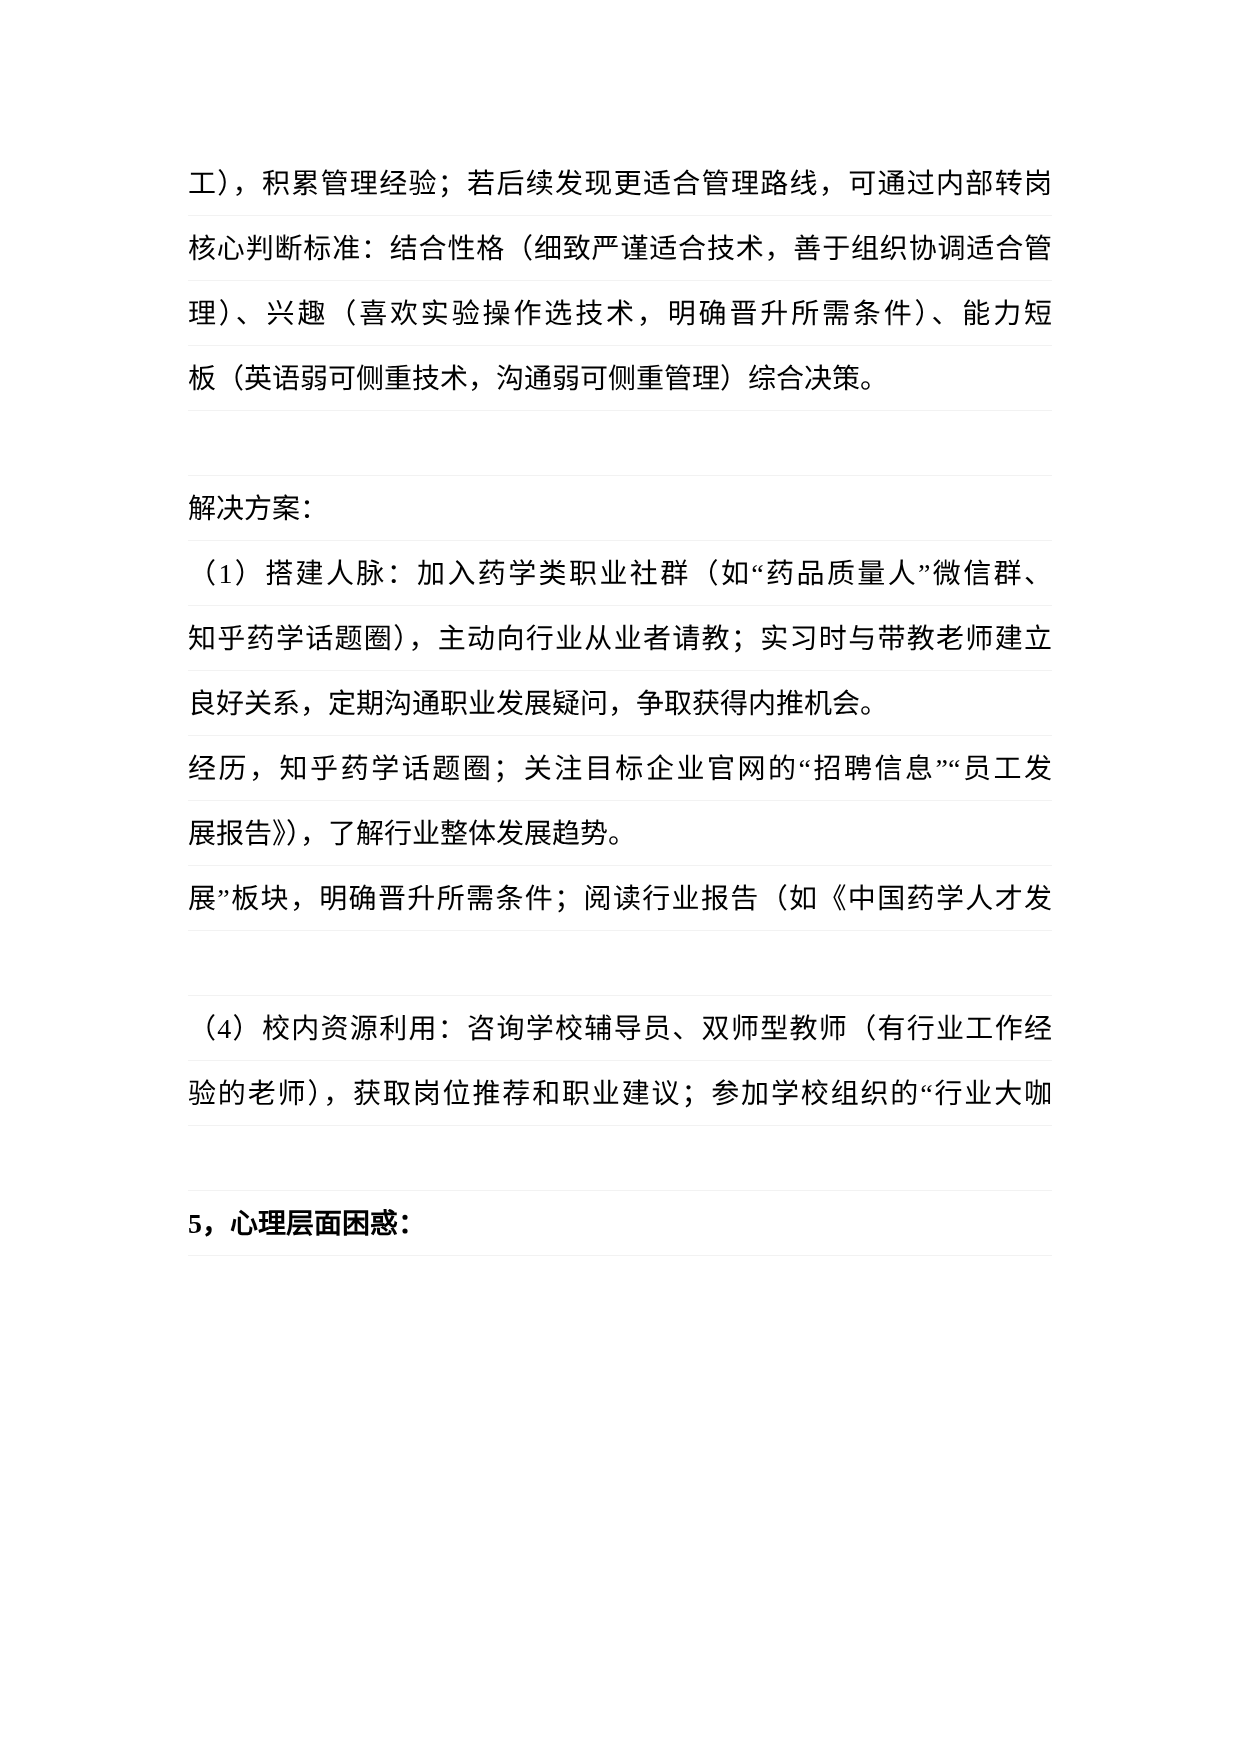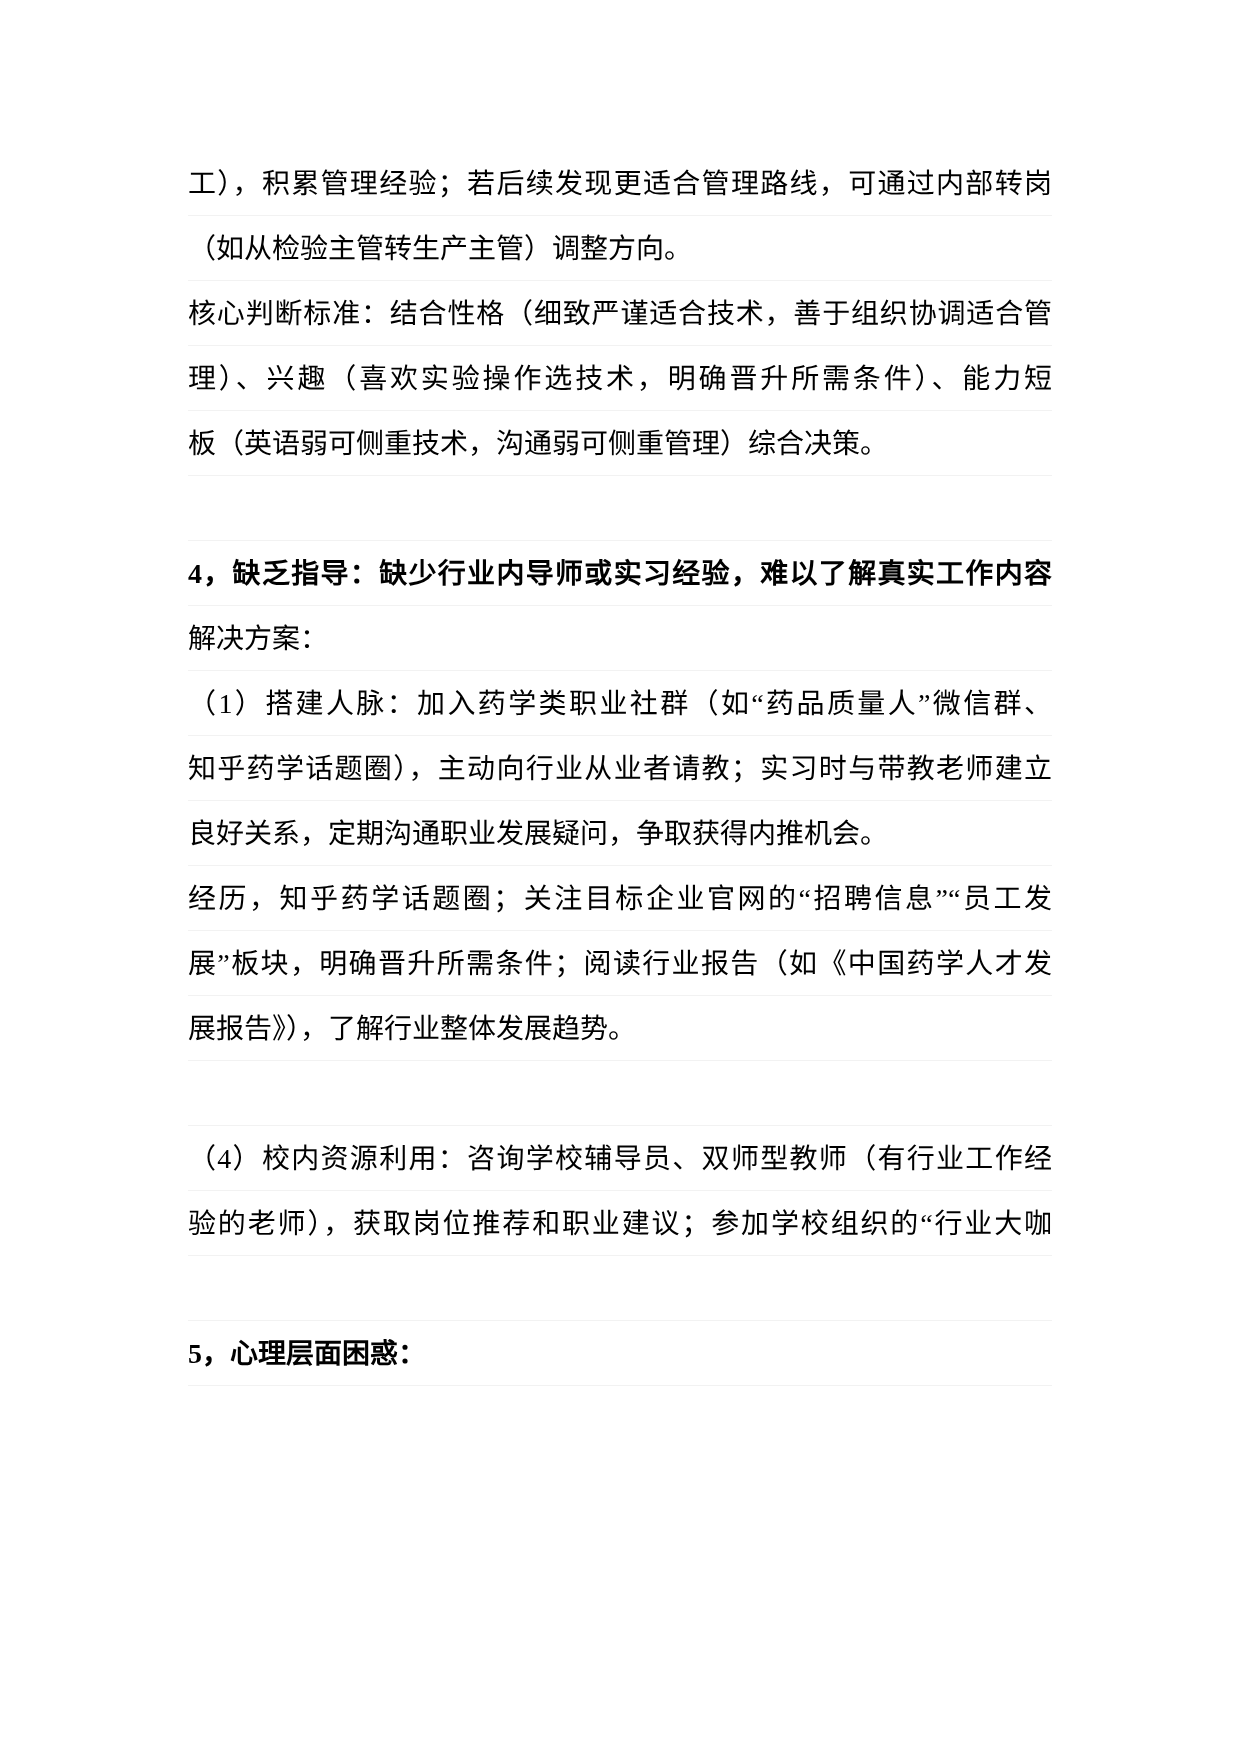--- a/index.html
+++ b/index.html
@@ -42,32 +42,30 @@
   .ln.blank {
     
   }
 </style>
 </head>
 <body>
 
 <div class="page">
   <div class="text-col">
     <div class="ln">工），积累管理经验；若后续发现更适合管理路线，可通过内部转岗</div>
-    <div class="ln end">（如从检验主管转生产主管）调整方向。</div>
     <div class="ln">核心判断标准：结合性格（细致严谨适合技术，善于组织协调适合管</div>
     <div class="ln">理）、兴趣（喜欢实验操作选技术，明确晋升所需条件）、能力短</div>
     <div class="ln end">板（英语弱可侧重技术，沟通弱可侧重管理）综合决策。</div>
     <div class="ln blank"></div>
-    <div class="ln bold">4，缺乏指导：缺少行业内导师或实习经验，难以了解真实工作内容</div>
     <div class="ln end">解决方案：</div>
     <div class="ln">（1）搭建人脉：加入药学类职业社群（如“药品质量人”微信群、</div>
     <div class="ln">知乎药学话题圈），主动向行业从业者请教；实习时与带教老师建立</div>
     <div class="ln end">良好关系，定期沟通职业发展疑问，争取获得内推机会。</div>
     <div class="ln">经历，知乎药学话题圈；关注目标企业官网的“招聘信息”“员工发</div>
+    <div class="ln end">展报告》），了解行业整体发展趋势。</div>
     <div class="ln">展”板块，明确晋升所需条件；阅读行业报告（如《中国药学人才发</div>
-    <div class="ln end">展报告》），了解行业整体发展趋势。</div>
     <div class="ln blank"></div>
     <div class="ln">（4）校内资源利用：咨询学校辅导员、双师型教师（有行业工作经</div>
     <div class="ln">验的老师），获取岗位推荐和职业建议；参加学校组织的“行业大咖</div>
     <div class="ln blank"></div>
     <div class="ln bold end">5，心理层面困惑：</div>
   </div>
 </div>
 
 </body></html>

